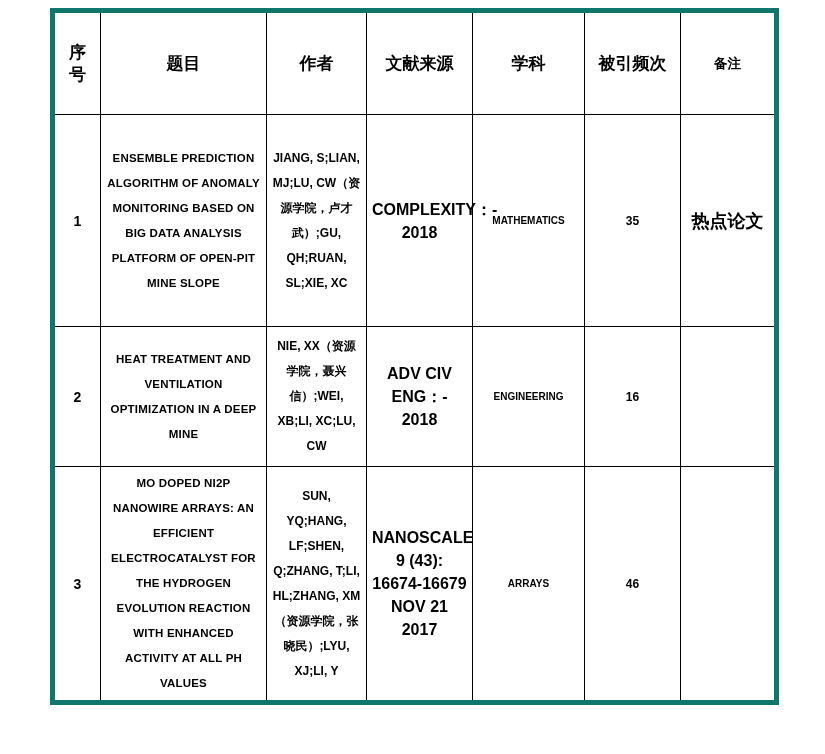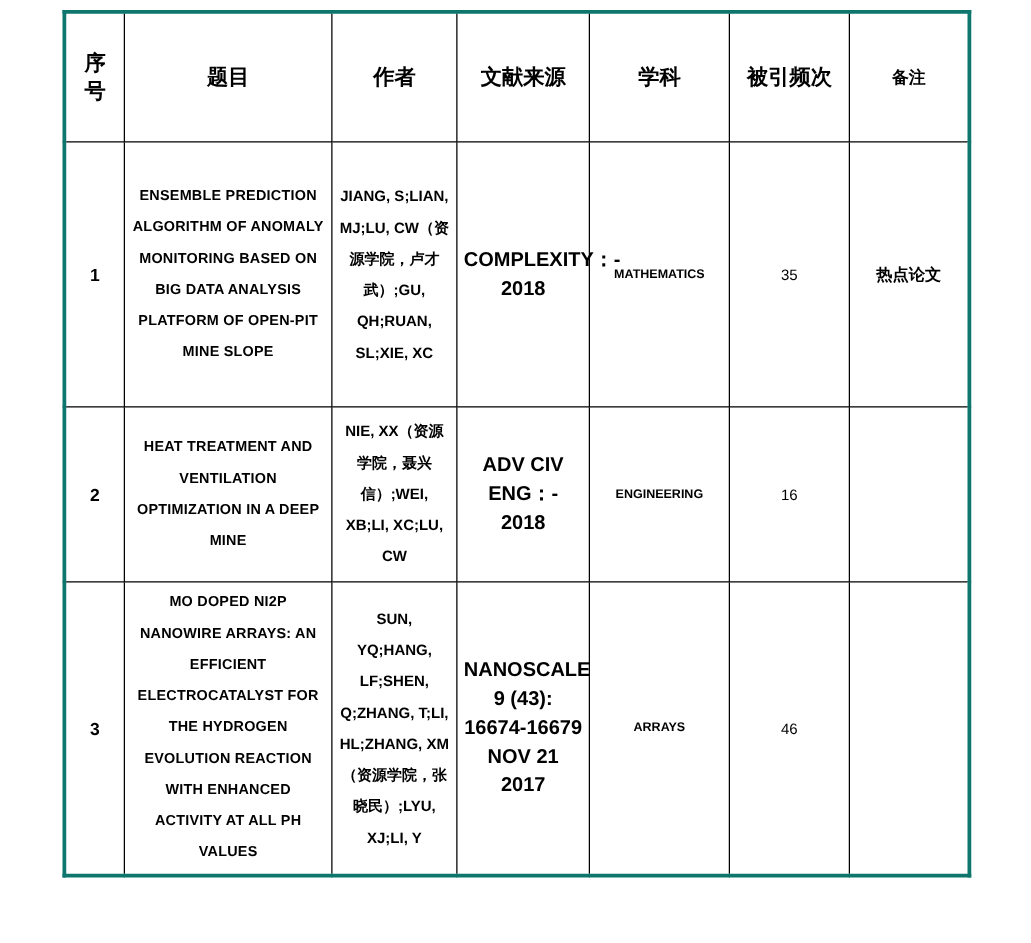--- a/index.html
+++ b/index.html
@@ -19,21 +19,21 @@
     width: 825px;
     height: 754px;
     background: #ffffff;
     box-sizing: border-box;
     padding: 8px 0 0 50px;
   }
   table.pub-table {
     border-collapse: collapse;
     table-layout: fixed;
     width: 724px;
-    border: 3px solid #0f766e;
+    border: 5px solid #0f766e;
   }
   table.pub-table td, table.pub-table th {
     border: 1px solid #000000;
     vertical-align: middle;
     text-align: center;
     padding: 4px 5px;
     box-sizing: border-box;
   }
   
   col.c-seq    { width: 48px; }
@@ -86,24 +86,24 @@
     font-weight: bold;
     line-height: 23px;
   }
   td.discipline {
     font-size: 10px;
     font-weight: bold;
     line-height: 20px;
   }
   td.cited {
     font-size: 12px;
-    font-weight: normal;
+    font-weight: bold;
   }
   td.note {
-    font-size: 13px;
+    font-size: 18px;
     font-weight: bold;
   }
   tr.row-1 td { height: 212px; }
   tr.row-2 td { height: 140px; }
   tr.row-3 td { height: 218px; }
 </style>
 </head>
 <body>
 
 <div class="page">

